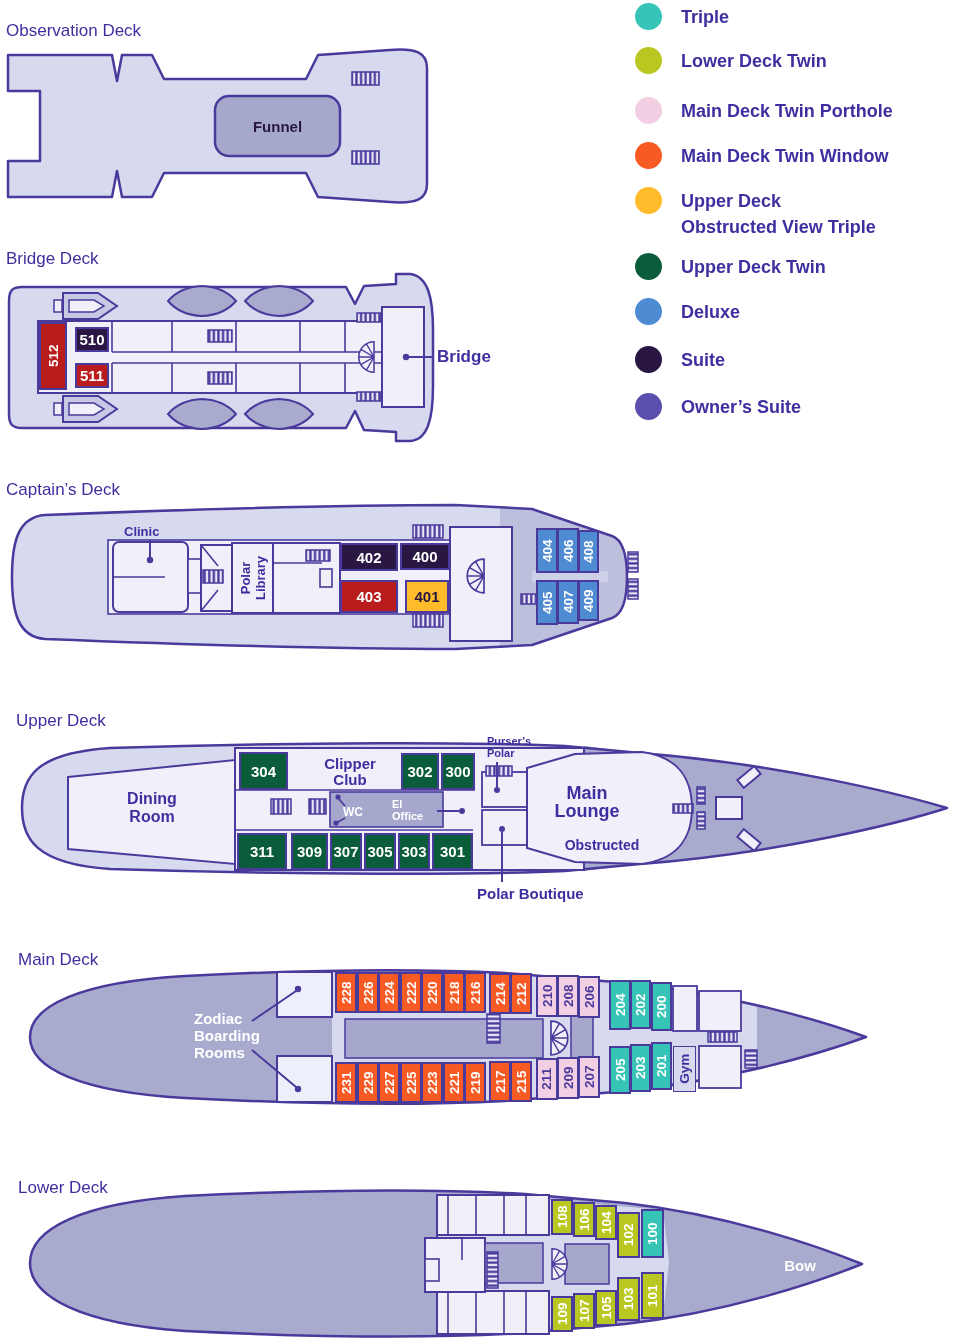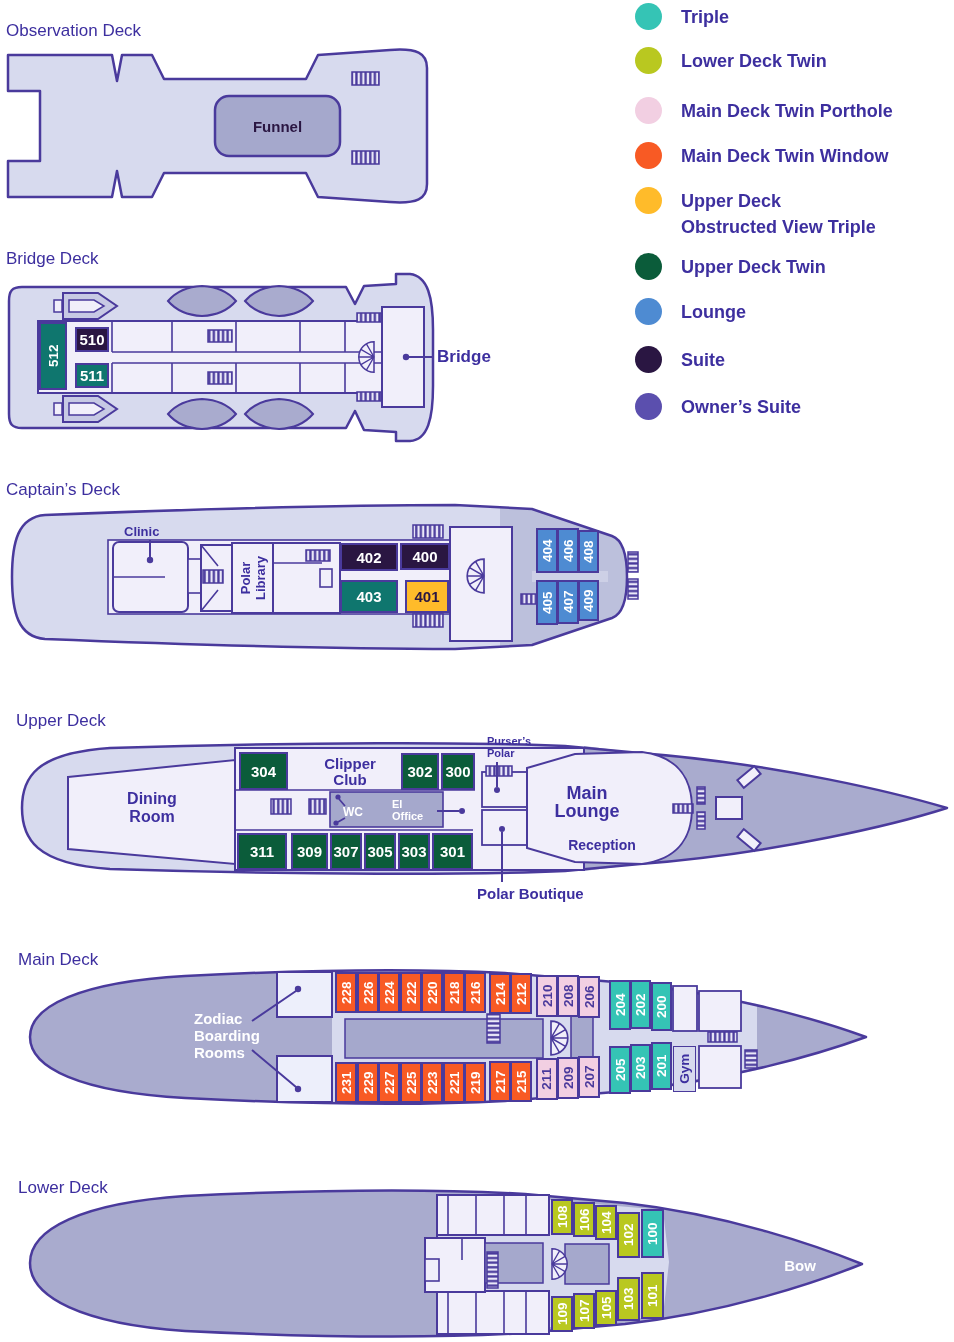--- a/index.html
+++ b/index.html
@@ -6,21 +6,21 @@
   #page{position:relative;width:954px;height:1342px;background:#fff;overflow:hidden;}
   .dsvg{position:absolute;}
   .dtitle{position:absolute;font-size:17px;font-weight:400;color:#3d2f9f;white-space:nowrap;}
   .cab{position:absolute;box-sizing:border-box;border:2px solid #4a3a9c;color:#fff;font-weight:700;
        font-size:13.5px;display:flex;align-items:center;justify-content:center;line-height:1;}
   .cab span{white-space:nowrap;}
   .v span{transform:rotate(-90deg);}
   .f15{font-size:15px;}
   .teal{background:#35c4b5;} .green{background:#b9c820;} .pink{background:#f2cfe2;color:#4a3a9c;}
   .orange{background:#f85a24;} .amber{background:#ffbb2a;color:#2a1642;} .dgreen{background:#0b5c3a;}
-  .blue{background:#4e8bd2;} .suite{background:#2a1642;} .owner{background:#0f766e;}
+  .blue{background:#4e8bd2;} .suite{background:#2a1642;} .owner{background:#b91c1c;}
   .gymc{background:#d7daee;color:#3d2f9f;}
   .lbl{position:absolute;font-weight:700;color:#3d2f9f;}
   .wh{color:#fff;}
   .ctr{display:flex;align-items:center;justify-content:center;text-align:center;}
   .rot{transform:rotate(-90deg);}
   #legend{position:absolute;left:635px;top:0;width:310px;height:430px;}
   .lg-row{position:absolute;left:0;display:flex;align-items:flex-start;}
   .lg-dot{width:27px;height:27px;border-radius:50%;flex:0 0 27px;margin-right:19px;}
   .lg-lab{font-size:18px;font-weight:700;color:#3d2f9f;line-height:26px;padding-top:1px;}
 </style>
@@ -77,21 +77,21 @@
           <span style="display:block">Upper Deck</span>
           <span style="display:block">Obstructed View Triple</span>
         </span>
       </div>
   <div class="lg-row" style="top:253px">
         <span class="lg-dot" style="background:#0b5c3a"></span>
         <span class="lg-lab">Upper Deck Twin</span>
       </div>
   <div class="lg-row" style="top:298px">
         <span class="lg-dot" style="background:#4e8bd2"></span>
-        <span class="lg-lab">Lounge</span>
+        <span class="lg-lab">Deluxe</span>
       </div>
   <div class="lg-row" style="top:346px">
         <span class="lg-dot" style="background:#2a1642"></span>
         <span class="lg-lab">Suite</span>
       </div>
   <div class="lg-row" style="top:393px">
         <span class="lg-dot" style="background:#5b4fae"></span>
         <span class="lg-lab">Owner’s Suite</span>
       </div>
 </div>
@@ -259,21 +259,21 @@
 <div class="cab dgreen f15" style="left:398px;top:833px;width:32px;height:37px">
       <span>303</span>
     </div>
 <div class="cab dgreen f15" style="left:432px;top:833px;width:41px;height:37px">
       <span>301</span>
     </div>
 <div class="lbl wh" style="left:343px;top:805px;font-size:12px">WC</div>
 <div class="lbl wh" style="left:392px;top:798px;width:40px;font-size:11px;line-height:12px">El Office</div>
 <div class="lbl" style="left:487px;top:736px;width:62px;font-size:11px;line-height:11.5px">Purser’s Polar</div>
 <div class="lbl ctr" style="left:546px;top:785px;width:82px;height:34px;font-size:18px;line-height:18px">Main Lounge</div>
-<div class="lbl ctr" style="left:560px;top:837px;width:84px;height:16px;font-size:14px">Reception</div>
+<div class="lbl ctr" style="left:560px;top:837px;width:84px;height:16px;font-size:14px">Obstructed</div>
 <div class="lbl" style="left:477px;top:885px;font-size:15px">Polar Boutique</div>
 
 <div class="dtitle" style="left:18px;top:950px">Main Deck</div>
 <svg class="dsvg" style="left:0;top:948px" width="900" height="185" viewBox="0 948 900 185">
   <path d="M185 976 C320 969 430 969 505 973 L615 982 C730 993 822 1021 866 1037 C822 1053 730 1081 615 1092 L505 1101 C430 1105 320 1105 185 1098 C80 1092 30 1068 30 1037 C30 1006 80 982 185 976 Z" fill="#a9abce"></path>
   <path d="M332 972 L505 973 L615 982 L695 991 L757 1004 L757 1070 L695 1083 L615 1092 L505 1101 L332 1102 Z" fill="#d7daee"></path>
   <path d="M185 976 C320 969 430 969 505 973 L615 982 C730 993 822 1021 866 1037 C822 1053 730 1081 615 1092 L505 1101 C430 1105 320 1105 185 1098 C80 1092 30 1068 30 1037 C30 1006 80 982 185 976 Z" fill="none" stroke="#4a3a9c" stroke-width="2.5" stroke-linejoin="round"></path>
   <rect x="277" y="972" width="55" height="45" fill="#edeffb" stroke="#4a3a9c" stroke-width="2"></rect>
   <rect x="277" y="1056" width="55" height="46" fill="#edeffb" stroke="#4a3a9c" stroke-width="2"></rect>
   <rect x="345" y="1019" width="198" height="39" fill="#a5a8cc" stroke="#4a3a9c" stroke-width="1.5"></rect>

